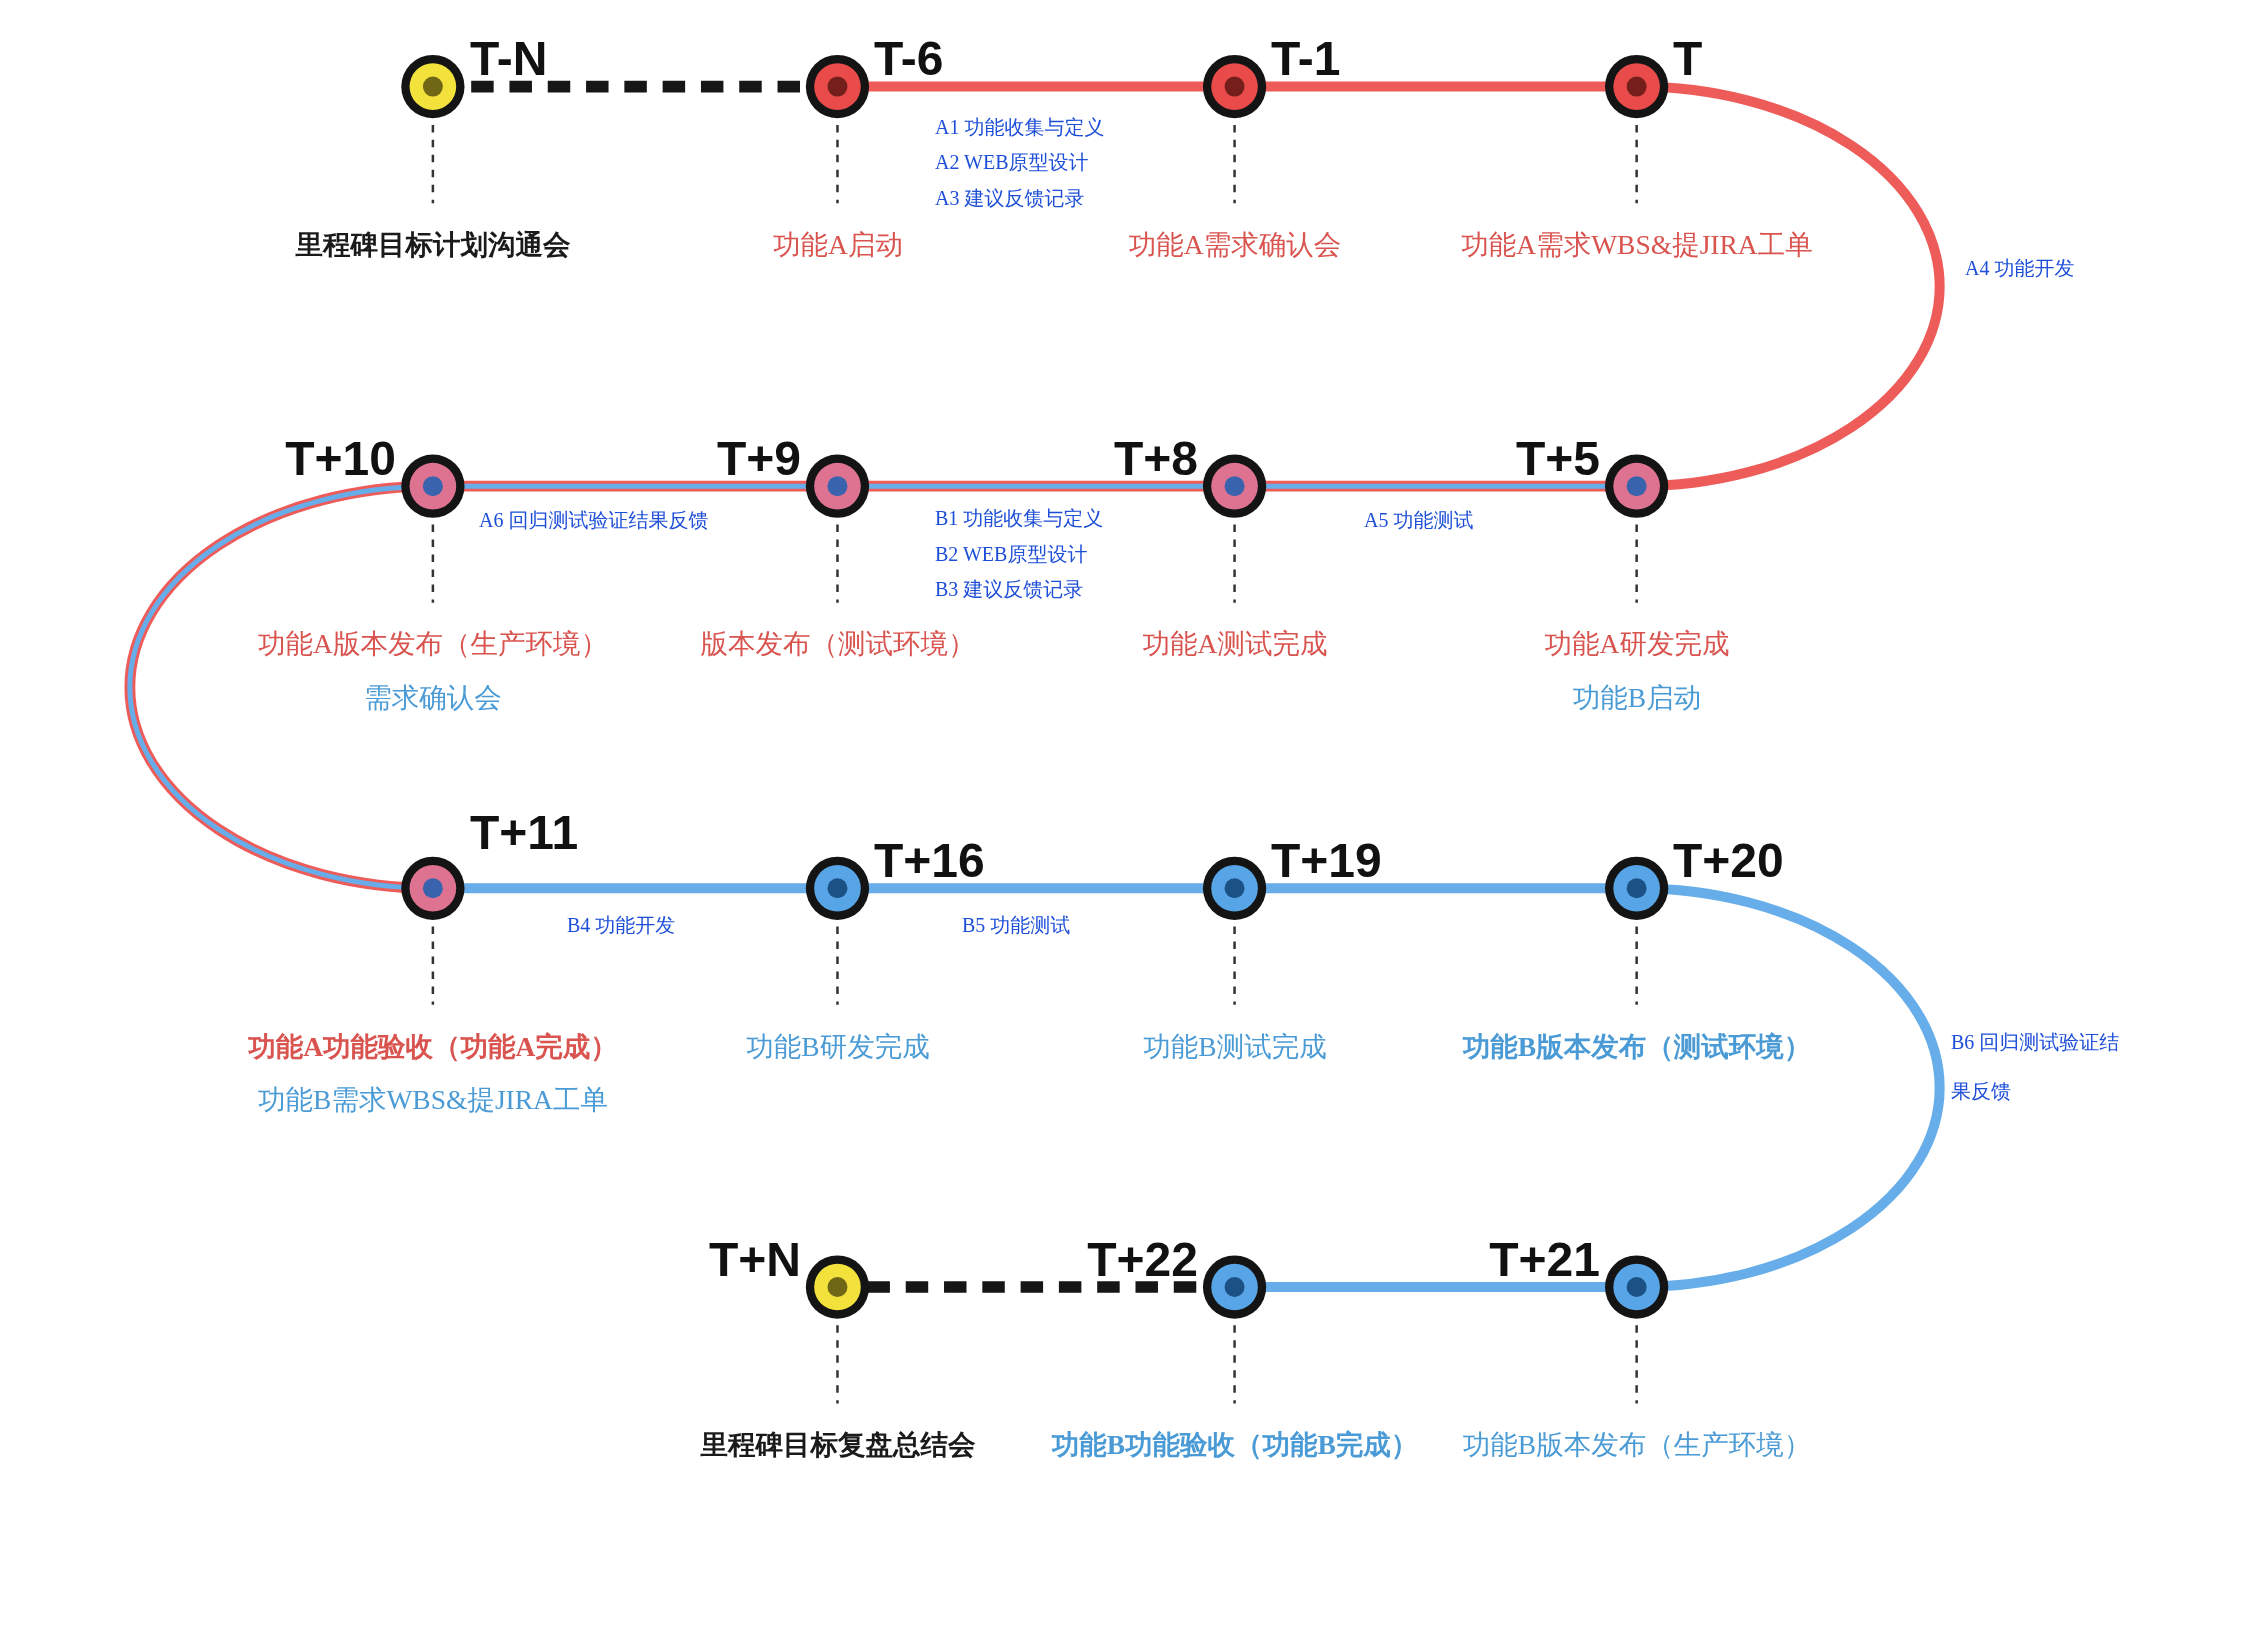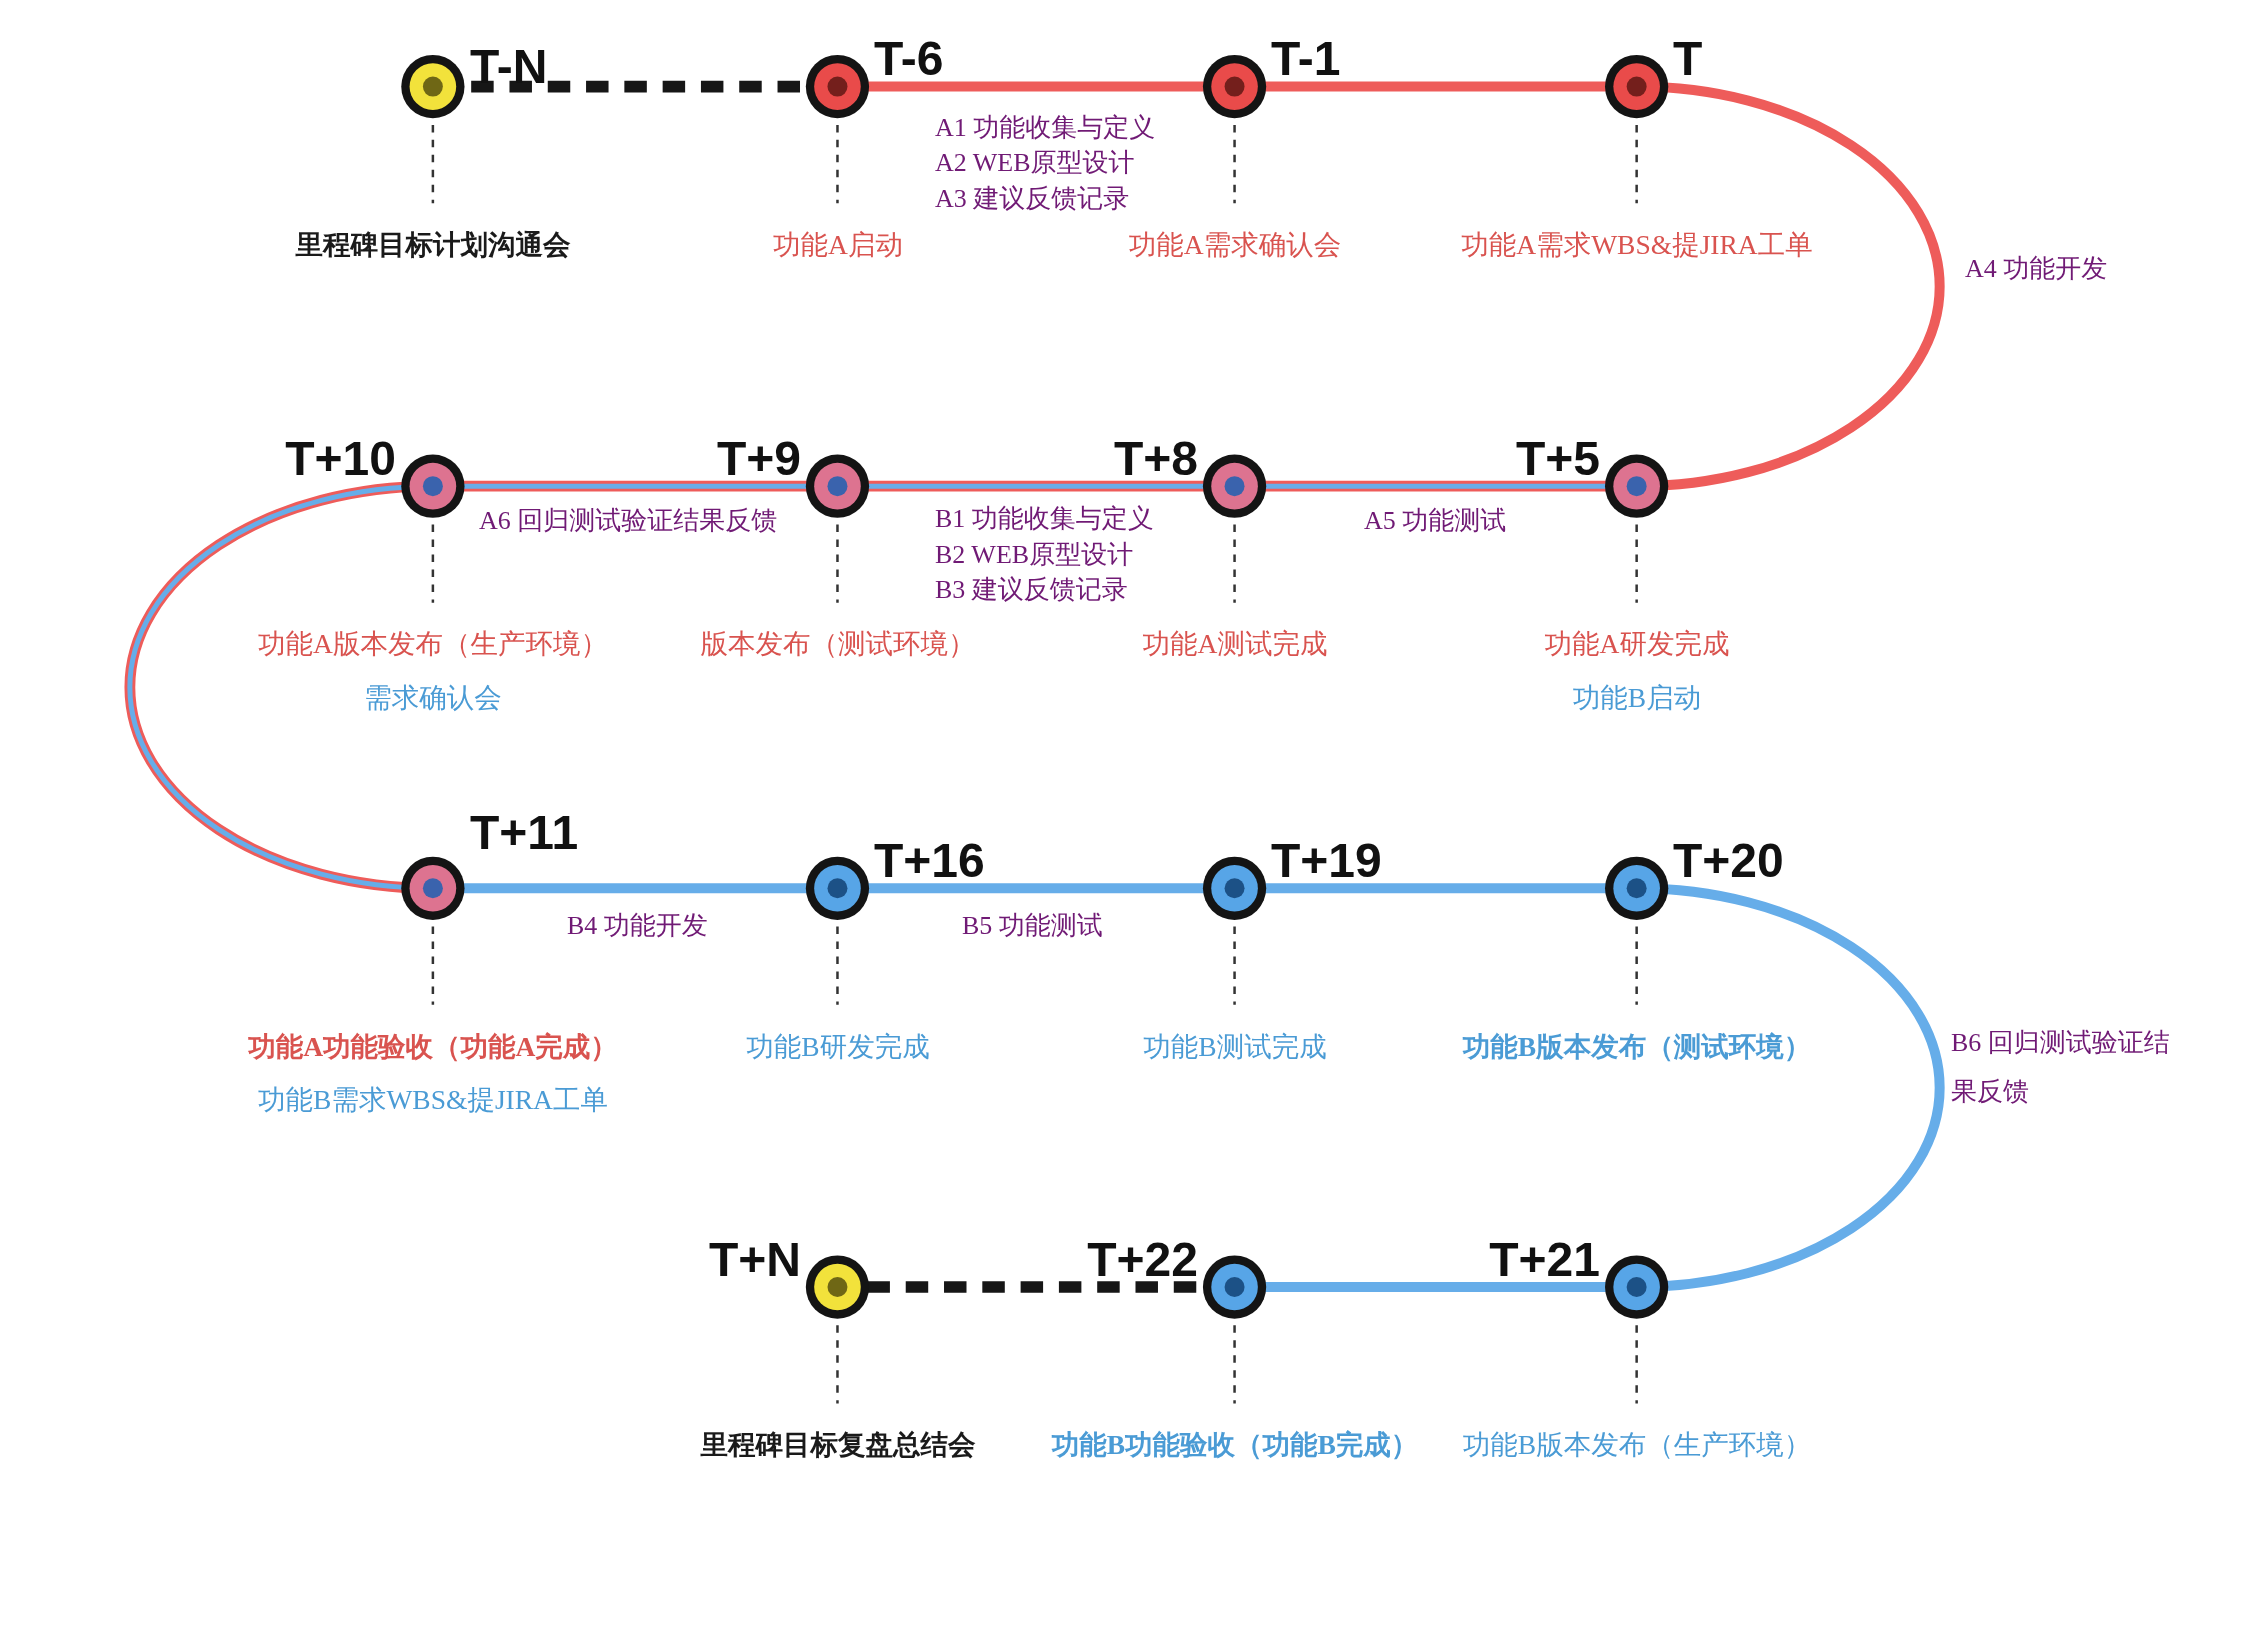--- a/index.html
+++ b/index.html
@@ -29,22 +29,22 @@
   .date-ltr { transform: translateY(-50%); }
   .date-rtl { transform: translate(-100%, -50%); }
   .node-label {
     position: absolute;
     font-size: 27.5px;
     white-space: nowrap;
     transform: translate(-50%, -50%);
   }
   .annotation {
     position: absolute;
-    font-size: 26px;
-    color: #701a75;
+    font-size: 20px;
+    color: #1d4ed8;
     white-space: nowrap;
     transform: translateY(-50%);
   }
   .watermark {
     position: absolute;
     right: 32px;
     bottom: 32px;
     font-family: "Liberation Sans", "DejaVu Sans", sans-serif;
     font-weight: bold;
     font-size: 52px;
@@ -118,21 +118,21 @@
       <line x1="1483" y1="1592" x2="1483" y2="1686" stroke="#333333" stroke-width="3" stroke-dasharray="9 9"></line>
       <circle cx="1483" cy="1546" r="38" fill="#141414"></circle>
       <circle cx="1483" cy="1546" r="28" fill="#57a5e7"></circle>
       <circle cx="1483" cy="1546" r="12" fill="#1c5186"></circle>
       <line x1="1006" y1="1592" x2="1006" y2="1686" stroke="#333333" stroke-width="3" stroke-dasharray="9 9"></line>
       <circle cx="1006" cy="1546" r="38" fill="#141414"></circle>
       <circle cx="1006" cy="1546" r="28" fill="#f2e23b"></circle>
       <circle cx="1006" cy="1546" r="12" fill="#6f6715"></circle>
     </svg>
   <div id="labels">
-      <div class="date-label date-ltr" style="left: 470px; top: 58px; margin-top: 8px;">T-N</div>
+      <div class="date-label date-ltr" style="left: 470px; top: 58px;">T-N</div>
       <div class="node-label" style="left: 433px; top: 245px; color: rgb(26, 26, 26); font-weight: bold;">里程碑目标计划沟通会</div>
       <div class="date-label date-ltr" style="left: 874px; top: 58px; text-align: center;">T-6</div>
       <div class="node-label" style="left: 838px; top: 245px; color: rgb(217, 83, 79); font-weight: normal;">功能A启动</div>
       <div class="date-label date-ltr" style="left: 1271px; top: 58px;">T-1</div>
       <div class="node-label" style="left: 1235px; top: 245px; color: rgb(217, 83, 79); font-weight: normal;">功能A需求确认会</div>
       <div class="date-label date-ltr" style="left: 1673px; top: 58px;">T</div>
       <div class="node-label" style="left: 1637px; top: 245px; color: rgb(217, 83, 79); font-weight: normal;">功能A需求WBS&amp;提JIRA工单</div>
       <div class="date-label date-rtl" style="left: 1600px; top: 458px;">T+5</div>
       <div class="node-label" style="left: 1637px; top: 644px; color: rgb(217, 83, 79); font-weight: normal;">功能A研发完成</div>
       <div class="node-label" style="left: 1637px; top: 698px; color: rgb(74, 155, 213); font-weight: normal;">功能B启动</div>

